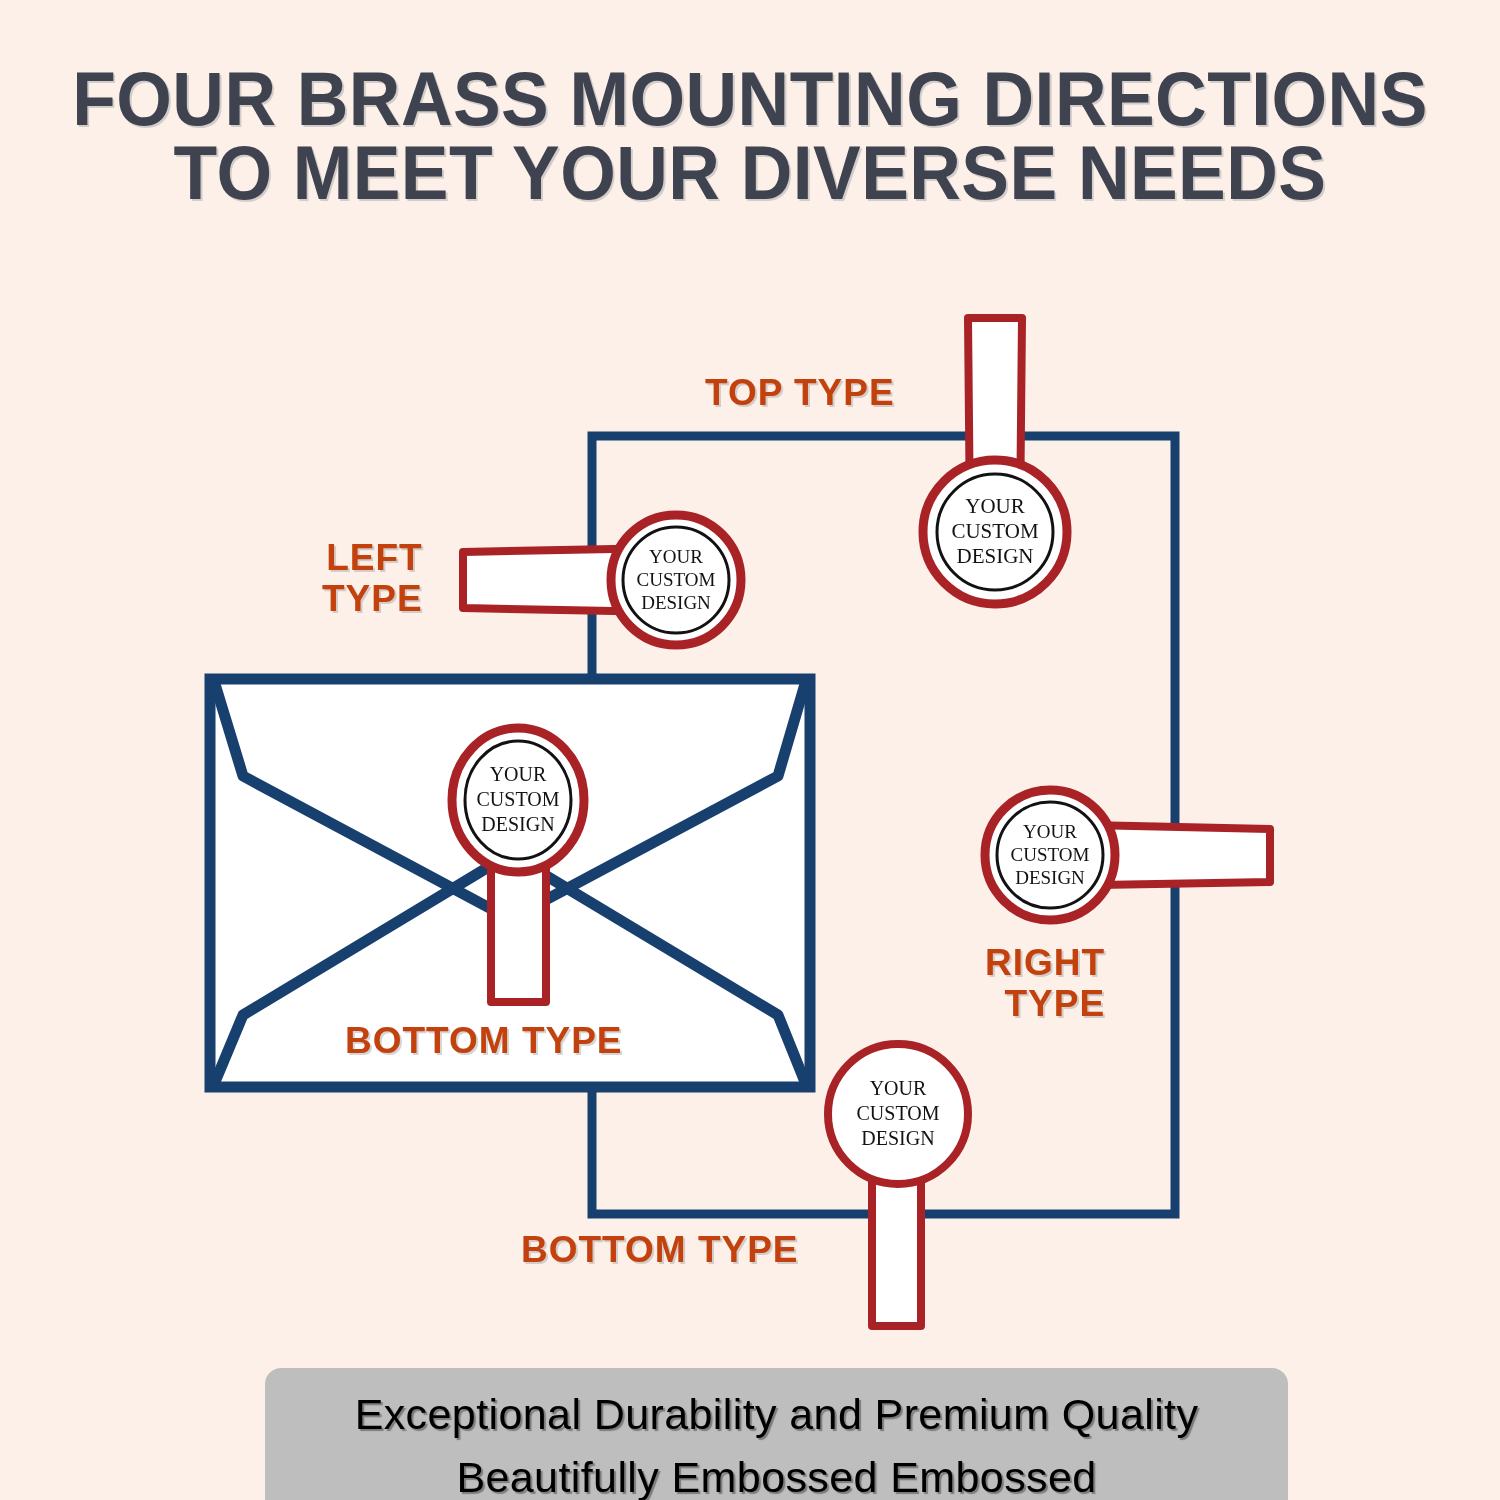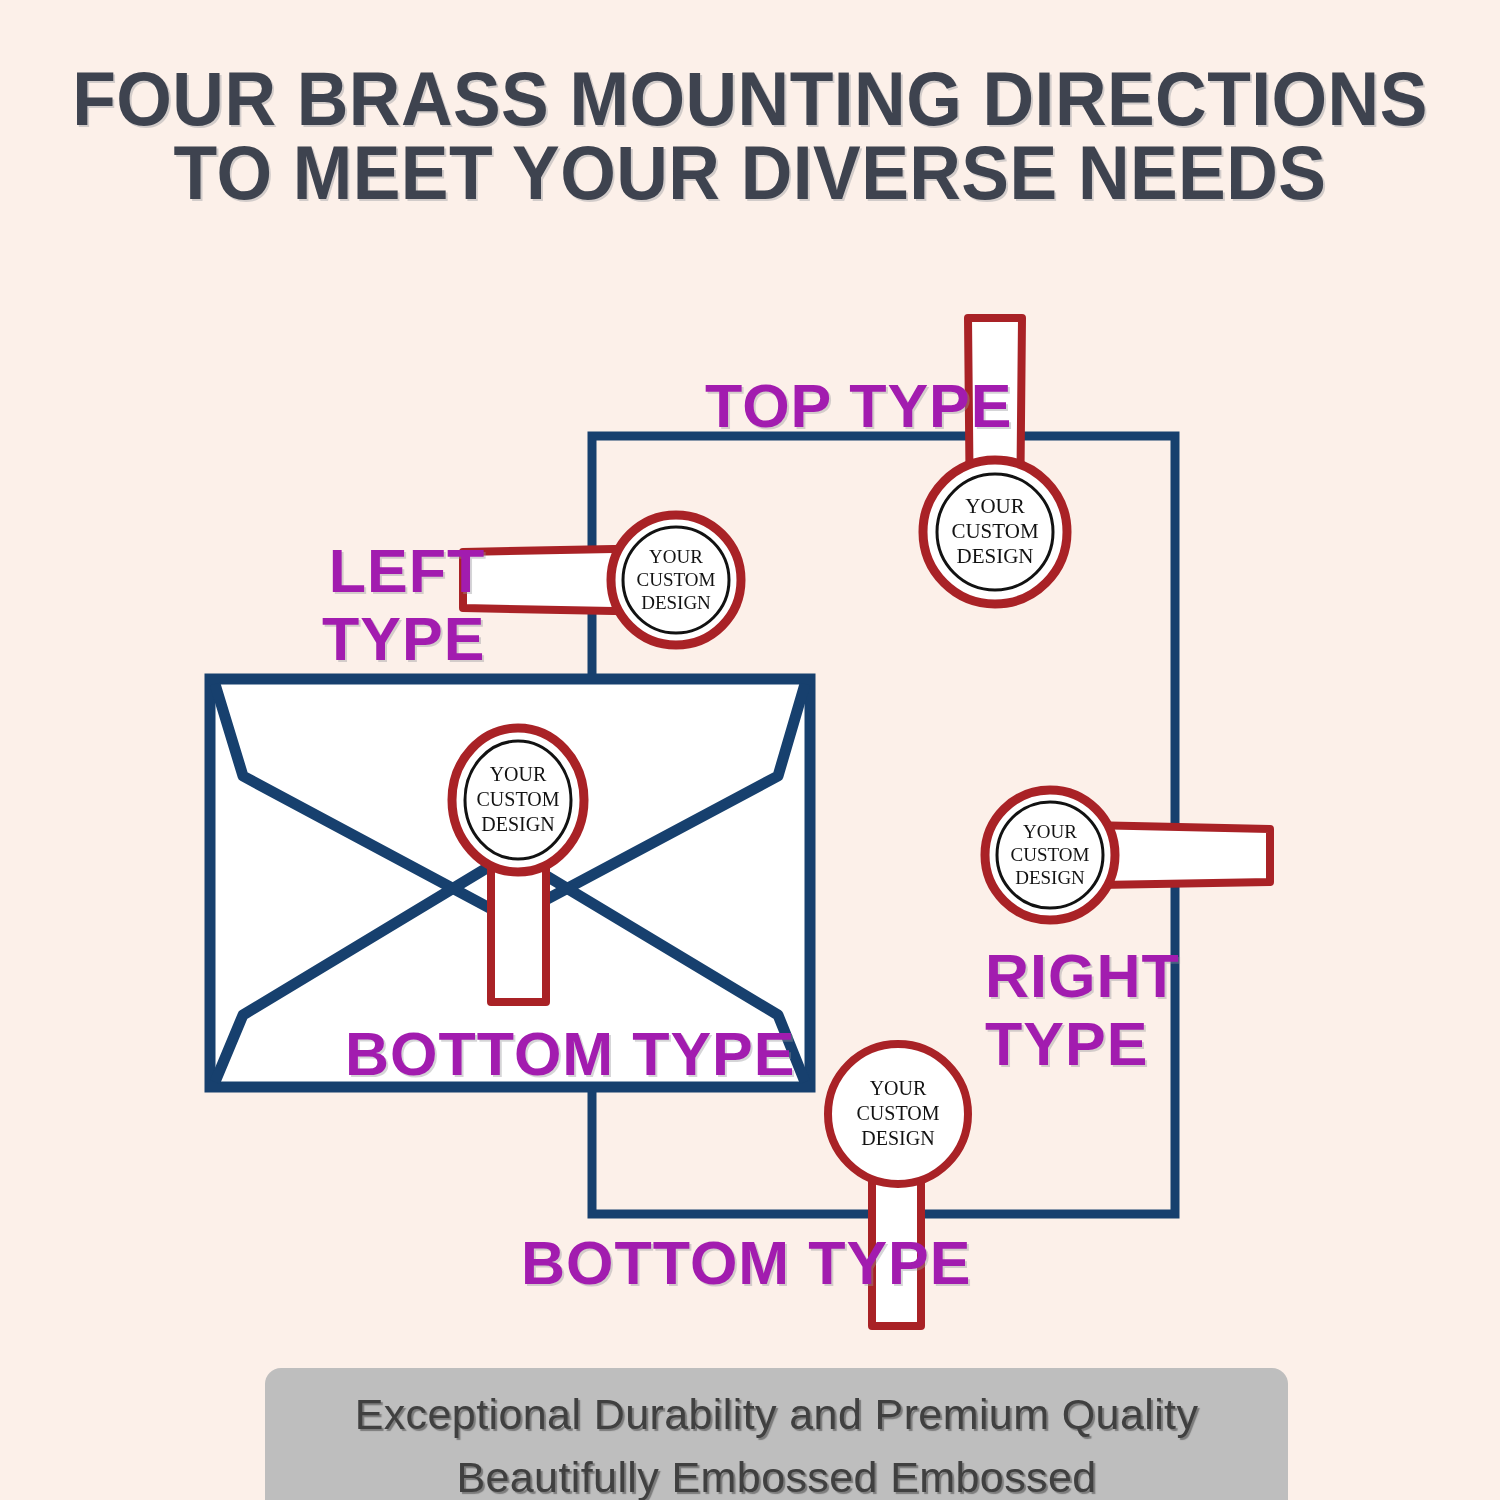--- a/index.html
+++ b/index.html
@@ -39,51 +39,51 @@
     font-size: 76px;
     line-height: 0.98;
     letter-spacing: 0.5px;
     transform: scaleX(0.94);
     text-shadow: 2px 2px 0 rgba(160,160,165,0.45);
   }
   .title-line { display: block; white-space: nowrap; }
 
   .dir-label {
     position: absolute;
-    color: #a21caf;
+    color: #c2410c;
     font-family: "Liberation Sans Narrow", "Liberation Sans", sans-serif;
     font-weight: bold;
-    font-size: 61px;
+    font-size: 37px;
     line-height: 1.12;
     letter-spacing: 1px;
     text-shadow: 2px 2px 0 rgba(150,150,155,0.4);
     white-space: pre-line;
   }
   #label-top    { left: 705px;  top: 348px; }
   #label-left   { left: 322px;  top: 513px; text-align: right; }
-  #label-right  { left: 985px;  top: 918px; text-align: left; }
+  #label-right  { left: 985px;  top: 918px; text-align: right; }
   #label-bottom-env { left: 345px; top: 996px; }
   #label-bottom-out { left: 521px; top: 1205px; }
 
   .banner {
     position: absolute;
     left: 265px;
     top: 1344px;
     width: 1023px;
     height: 156px;
     background: #bebebe;
     border-radius: 16px 16px 0 0;
     display: flex;
     flex-direction: column;
     align-items: center;
     justify-content: center;
     gap: 14px;
   }
   .banner-line {
-    color: #404040;
+    color: #000000;
     font-family: "Liberation Sans Narrow", "Liberation Sans", sans-serif;
     font-size: 43px;
     font-weight: normal;
     letter-spacing: 0.4px;
     text-shadow: 2px 2px 1px rgba(70,70,70,0.55);
     white-space: nowrap;
   }
   .seal-text {
     font-family: "Liberation Serif", serif;
     fill: #121212;

